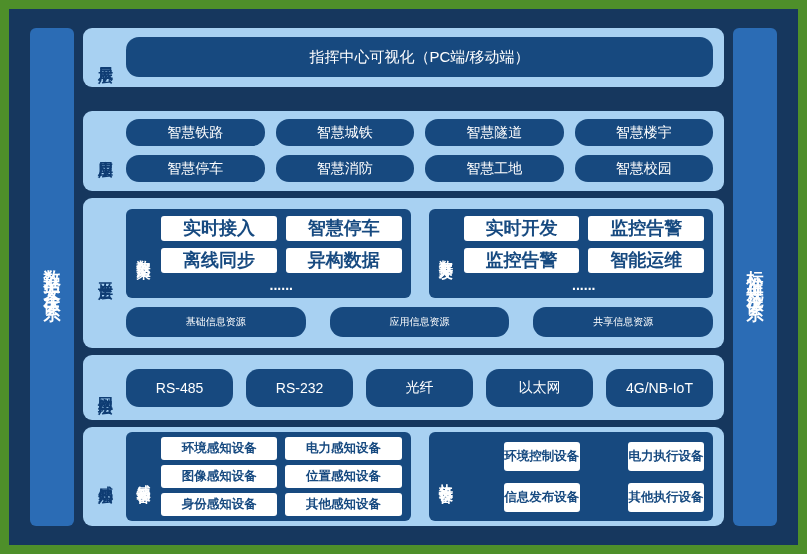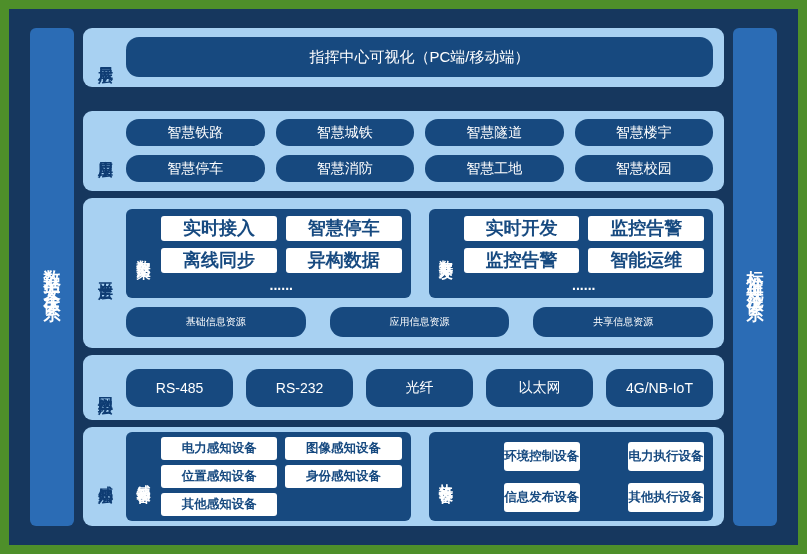--- a/index.html
+++ b/index.html
@@ -182,20 +182,21 @@
 
       <div class="panel perception">
         <div class="layer-label">
           <span class="vtext">感知层</span>
         </div>
         <div class="panel-content perception-content">
 
           <div class="p-group">
             <span class="vtext group-label">感知设备</span>
             <div class="p-grid-3">
+              <div class="whitebox">环境感知设备</div>
               <div class="whitebox">电力感知设备</div>
               <div class="whitebox">图像感知设备</div>
               <div class="whitebox">位置感知设备</div>
               <div class="whitebox">身份感知设备</div>
               <div class="whitebox">其他感知设备</div>
             </div>
           </div>
 
           <div class="p-group">
             <span class="vtext group-label">执行设备</span>

